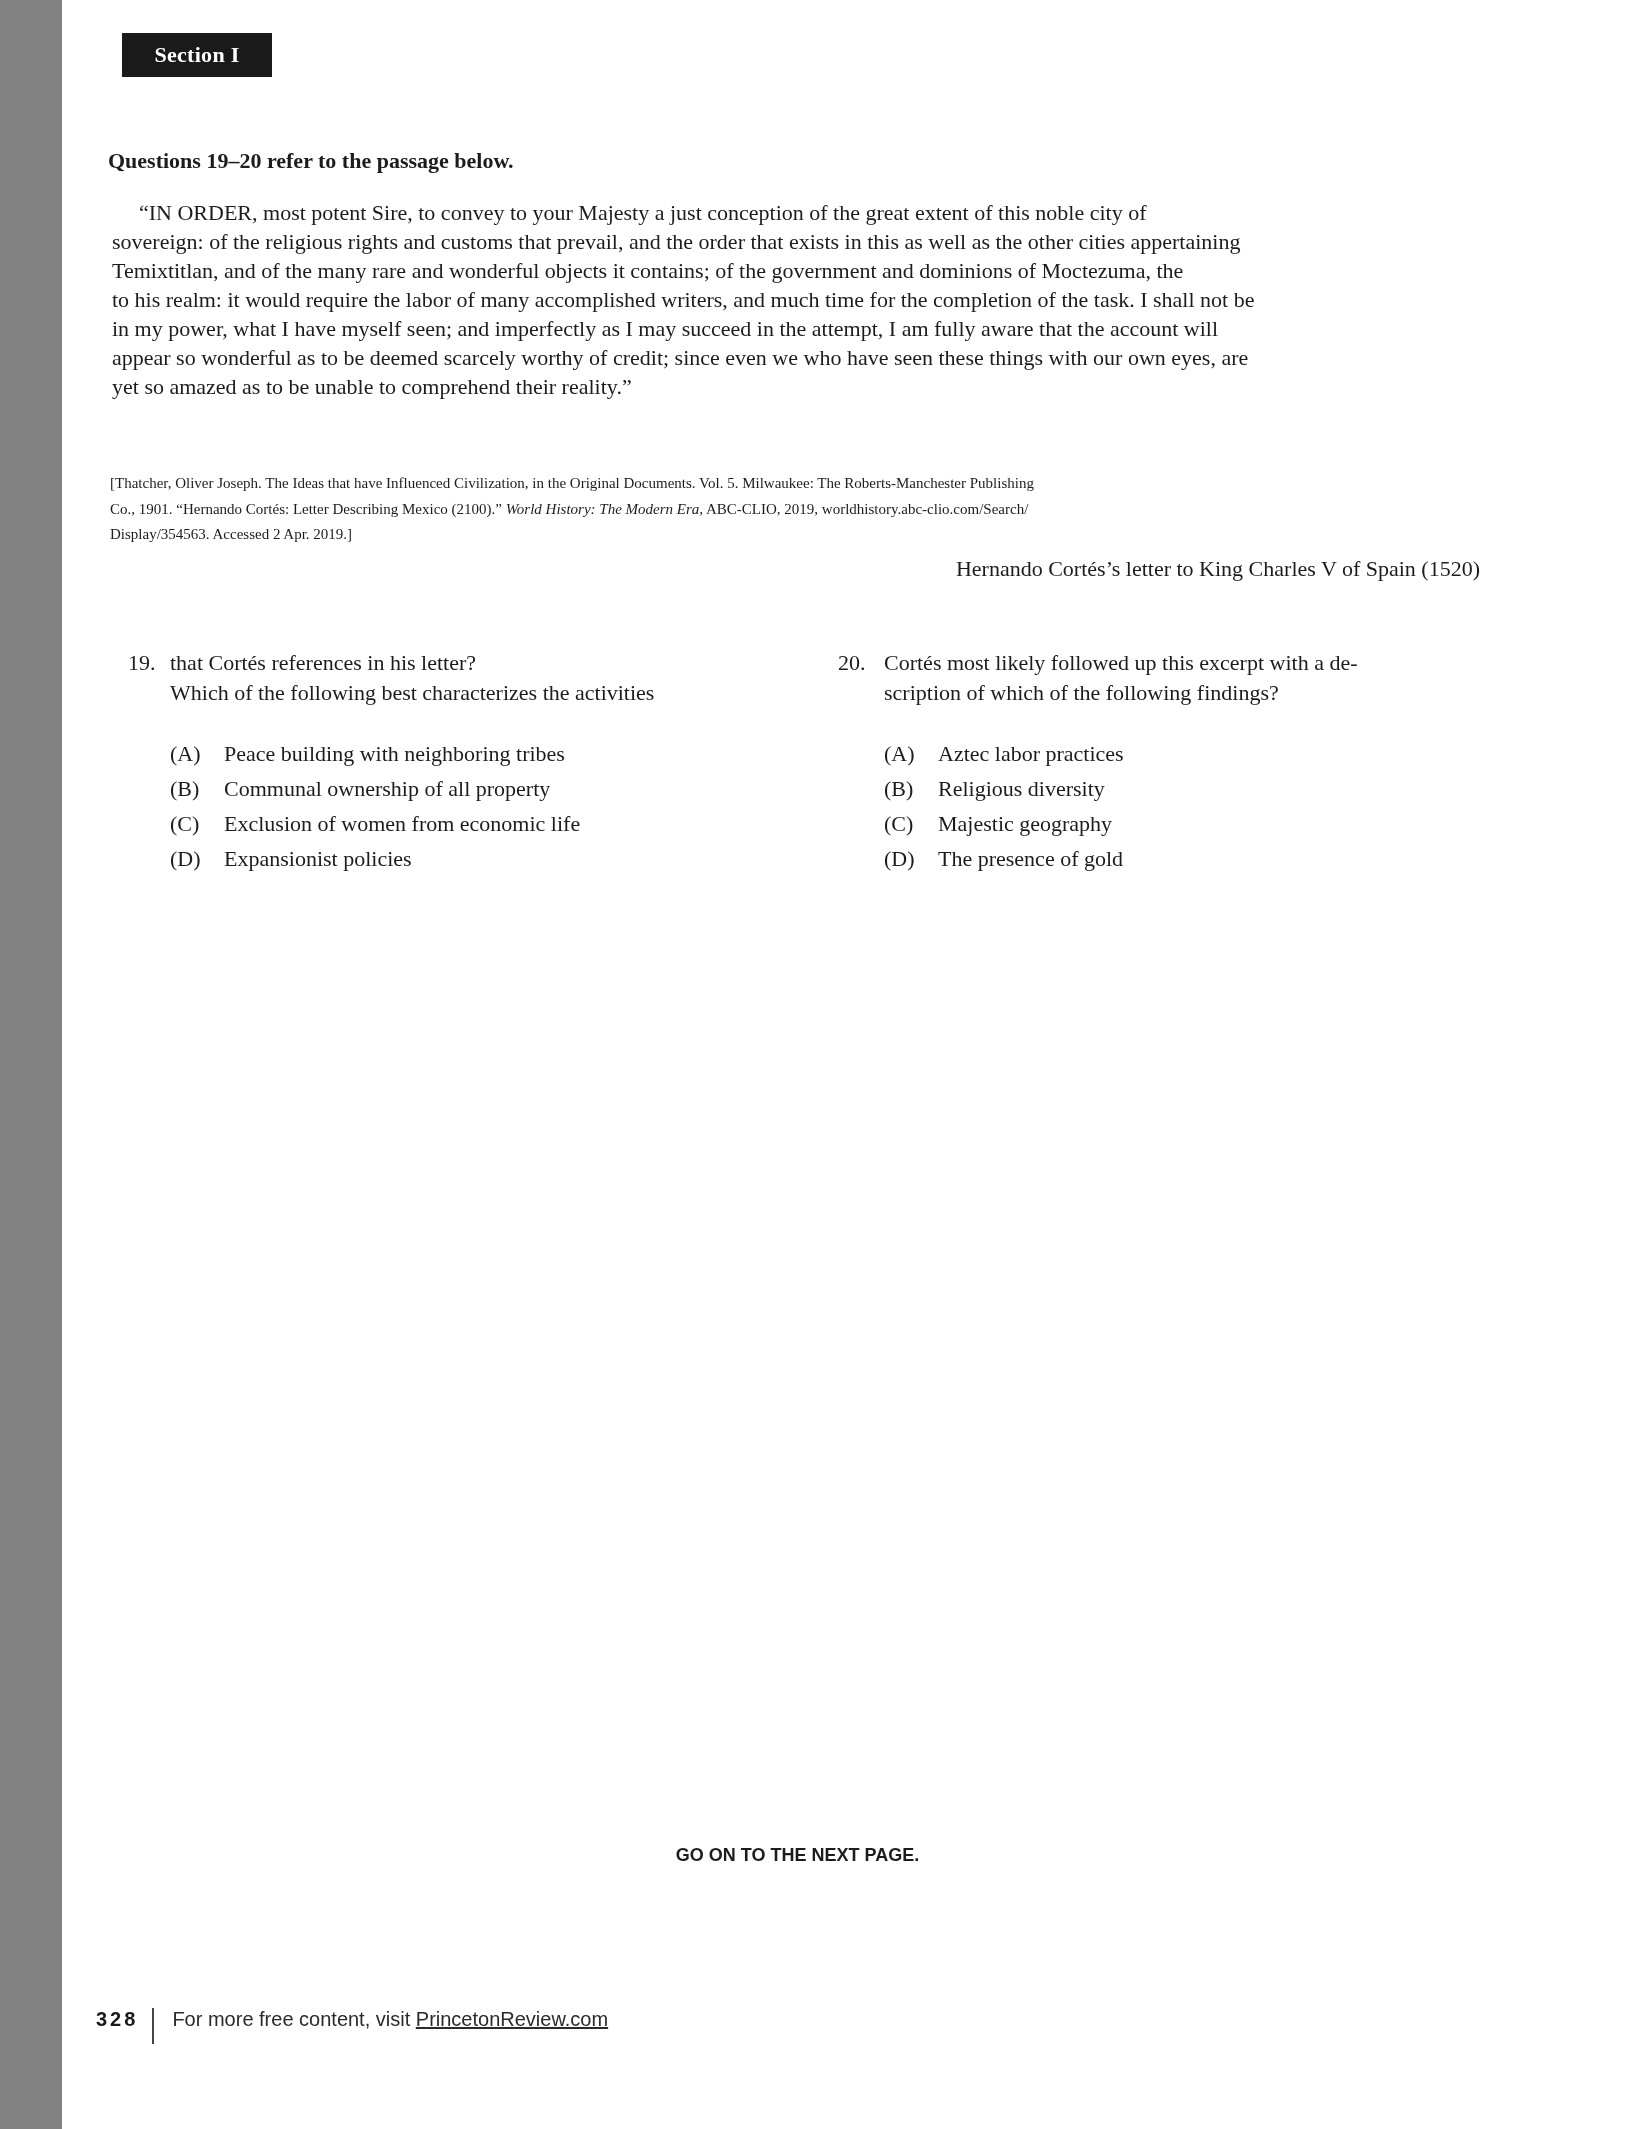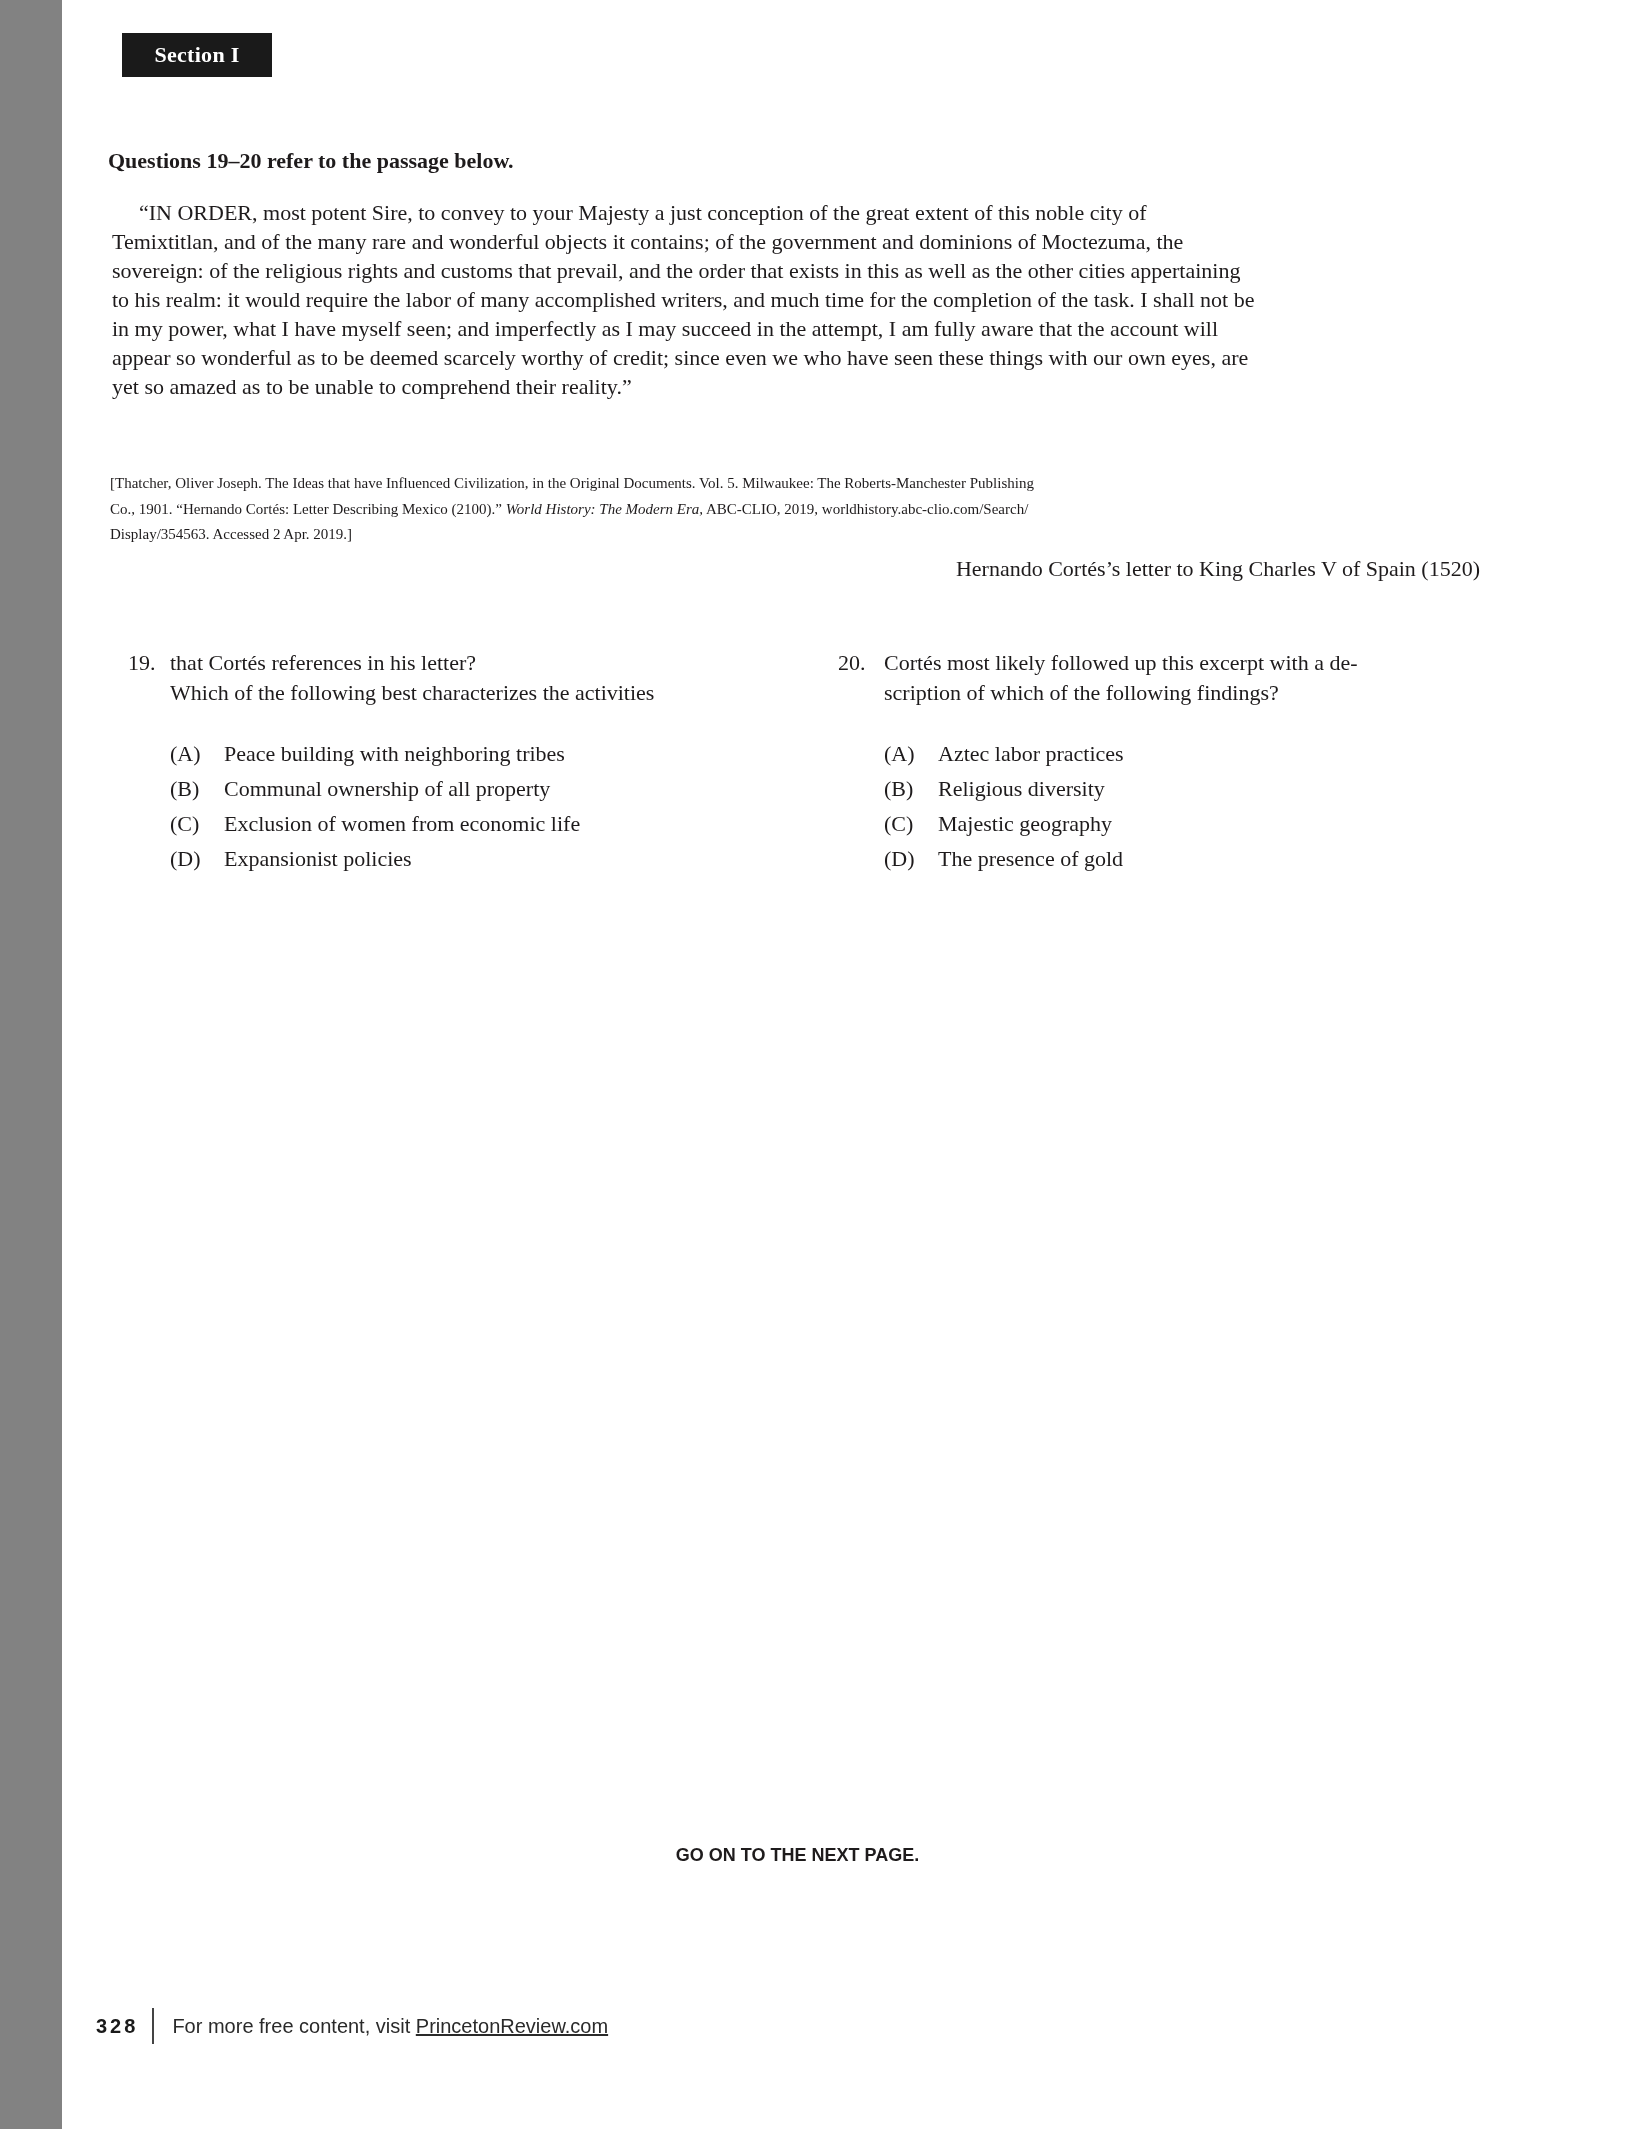--- a/index.html
+++ b/index.html
@@ -67,21 +67,21 @@
   .choice-text { white-space: nowrap; }
   .go-on {
     position: absolute; left: 112px; top: 1845px;
     width: 1371px; text-align: center;
     font-family: "Liberation Sans", sans-serif;
     font-weight: bold; font-size: 18px;
     white-space: nowrap;
   }
   .footer {
     position: absolute; left: 96px; top: 2008px;
-    display: flex; align-items: center;
+    display: flex; align-items: flex-start;
     font-family: "Liberation Sans", sans-serif;
     font-size: 20px; color: #2a2a2a;
   }
   .footer .page-num {
     font-weight: bold; letter-spacing: 3px; color: #1a1a1a;
   }
   .footer .divider {
     width: 2px; height: 36px; background: #444444;
     margin: 0 18px 0 14px;
   }
@@ -94,22 +94,22 @@
 <body>
 
 <div class="sidebar"></div>
 
 <div class="section-badge">Section I</div>
 
 <div class="q-ref-heading">Questions 19–20 refer to the passage below.</div>
 
 <div class="passage">
   <div class="pline">“IN ORDER, most potent Sire, to convey to your Majesty a just conception of the great extent of this noble city of</div>
+  <div class="pline">sovereign: of the religious rights and customs that prevail, and the order that exists in this as well as the other cities appertaining</div>
   <div class="pline">Temixtitlan, and of the many rare and wonderful objects it contains; of the government and dominions of Moctezuma, the</div>
-  <div class="pline">sovereign: of the religious rights and customs that prevail, and the order that exists in this as well as the other cities appertaining</div>
   <div class="pline">to his realm: it would require the labor of many accomplished writers, and much time for the completion of the task. I shall not be</div>
   <div class="pline">in my power, what I have myself seen; and imperfectly as I may succeed in the attempt, I am fully aware that the account will</div>
   <div class="pline">appear so wonderful as to be deemed scarcely worthy of credit; since even we who have seen these things with our own eyes, are</div>
   <div class="pline">yet so amazed as to be unable to comprehend their reality.”</div>
 </div>
 
 <div class="citation">
   <div class="cline">[Thatcher, Oliver Joseph. The Ideas that have Influenced Civilization, in the Original Documents. Vol. 5. Milwaukee: The Roberts-Manchester Publishing</div>
   <div class="cline"><span>Co., 1901. “Hernando Cortés: Letter Describing Mexico (2100).” </span><span class="italic">World History: The Modern Era,</span><span> ABC-CLIO, 2019, worldhistory.abc-clio.com/Search/</span></div>
   <div class="cline">Display/354563. Accessed 2 Apr. 2019.]</div>

